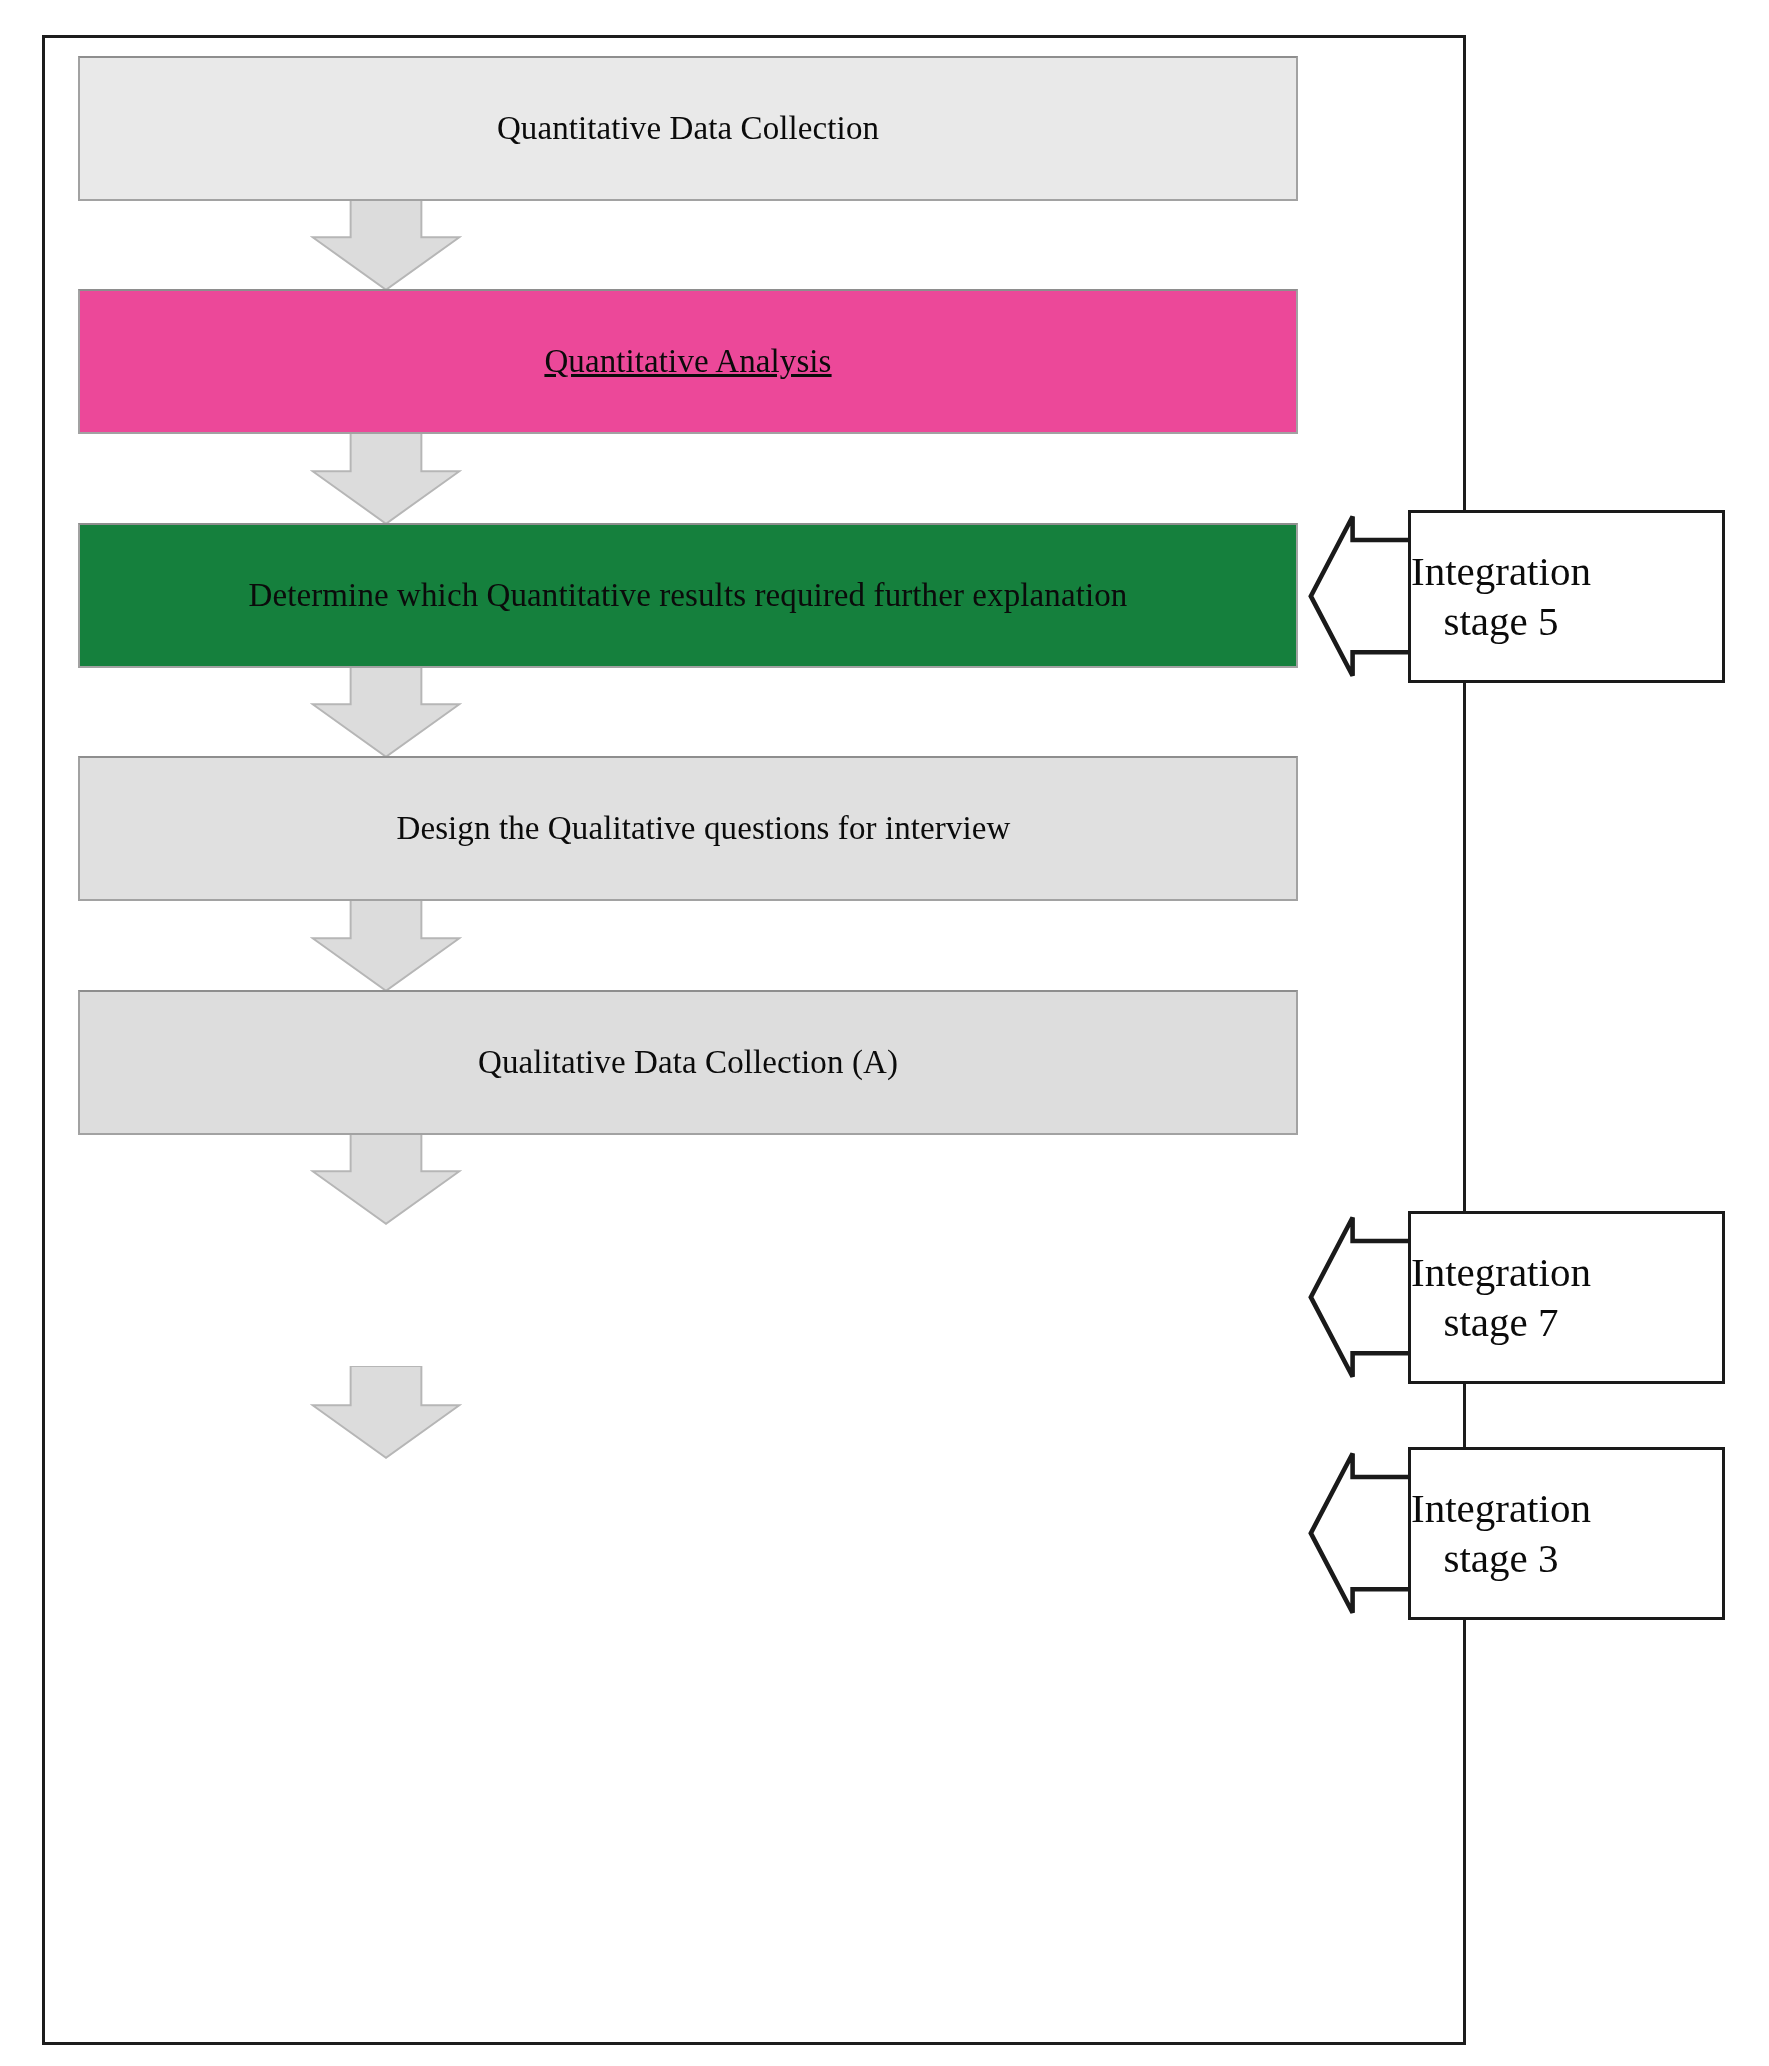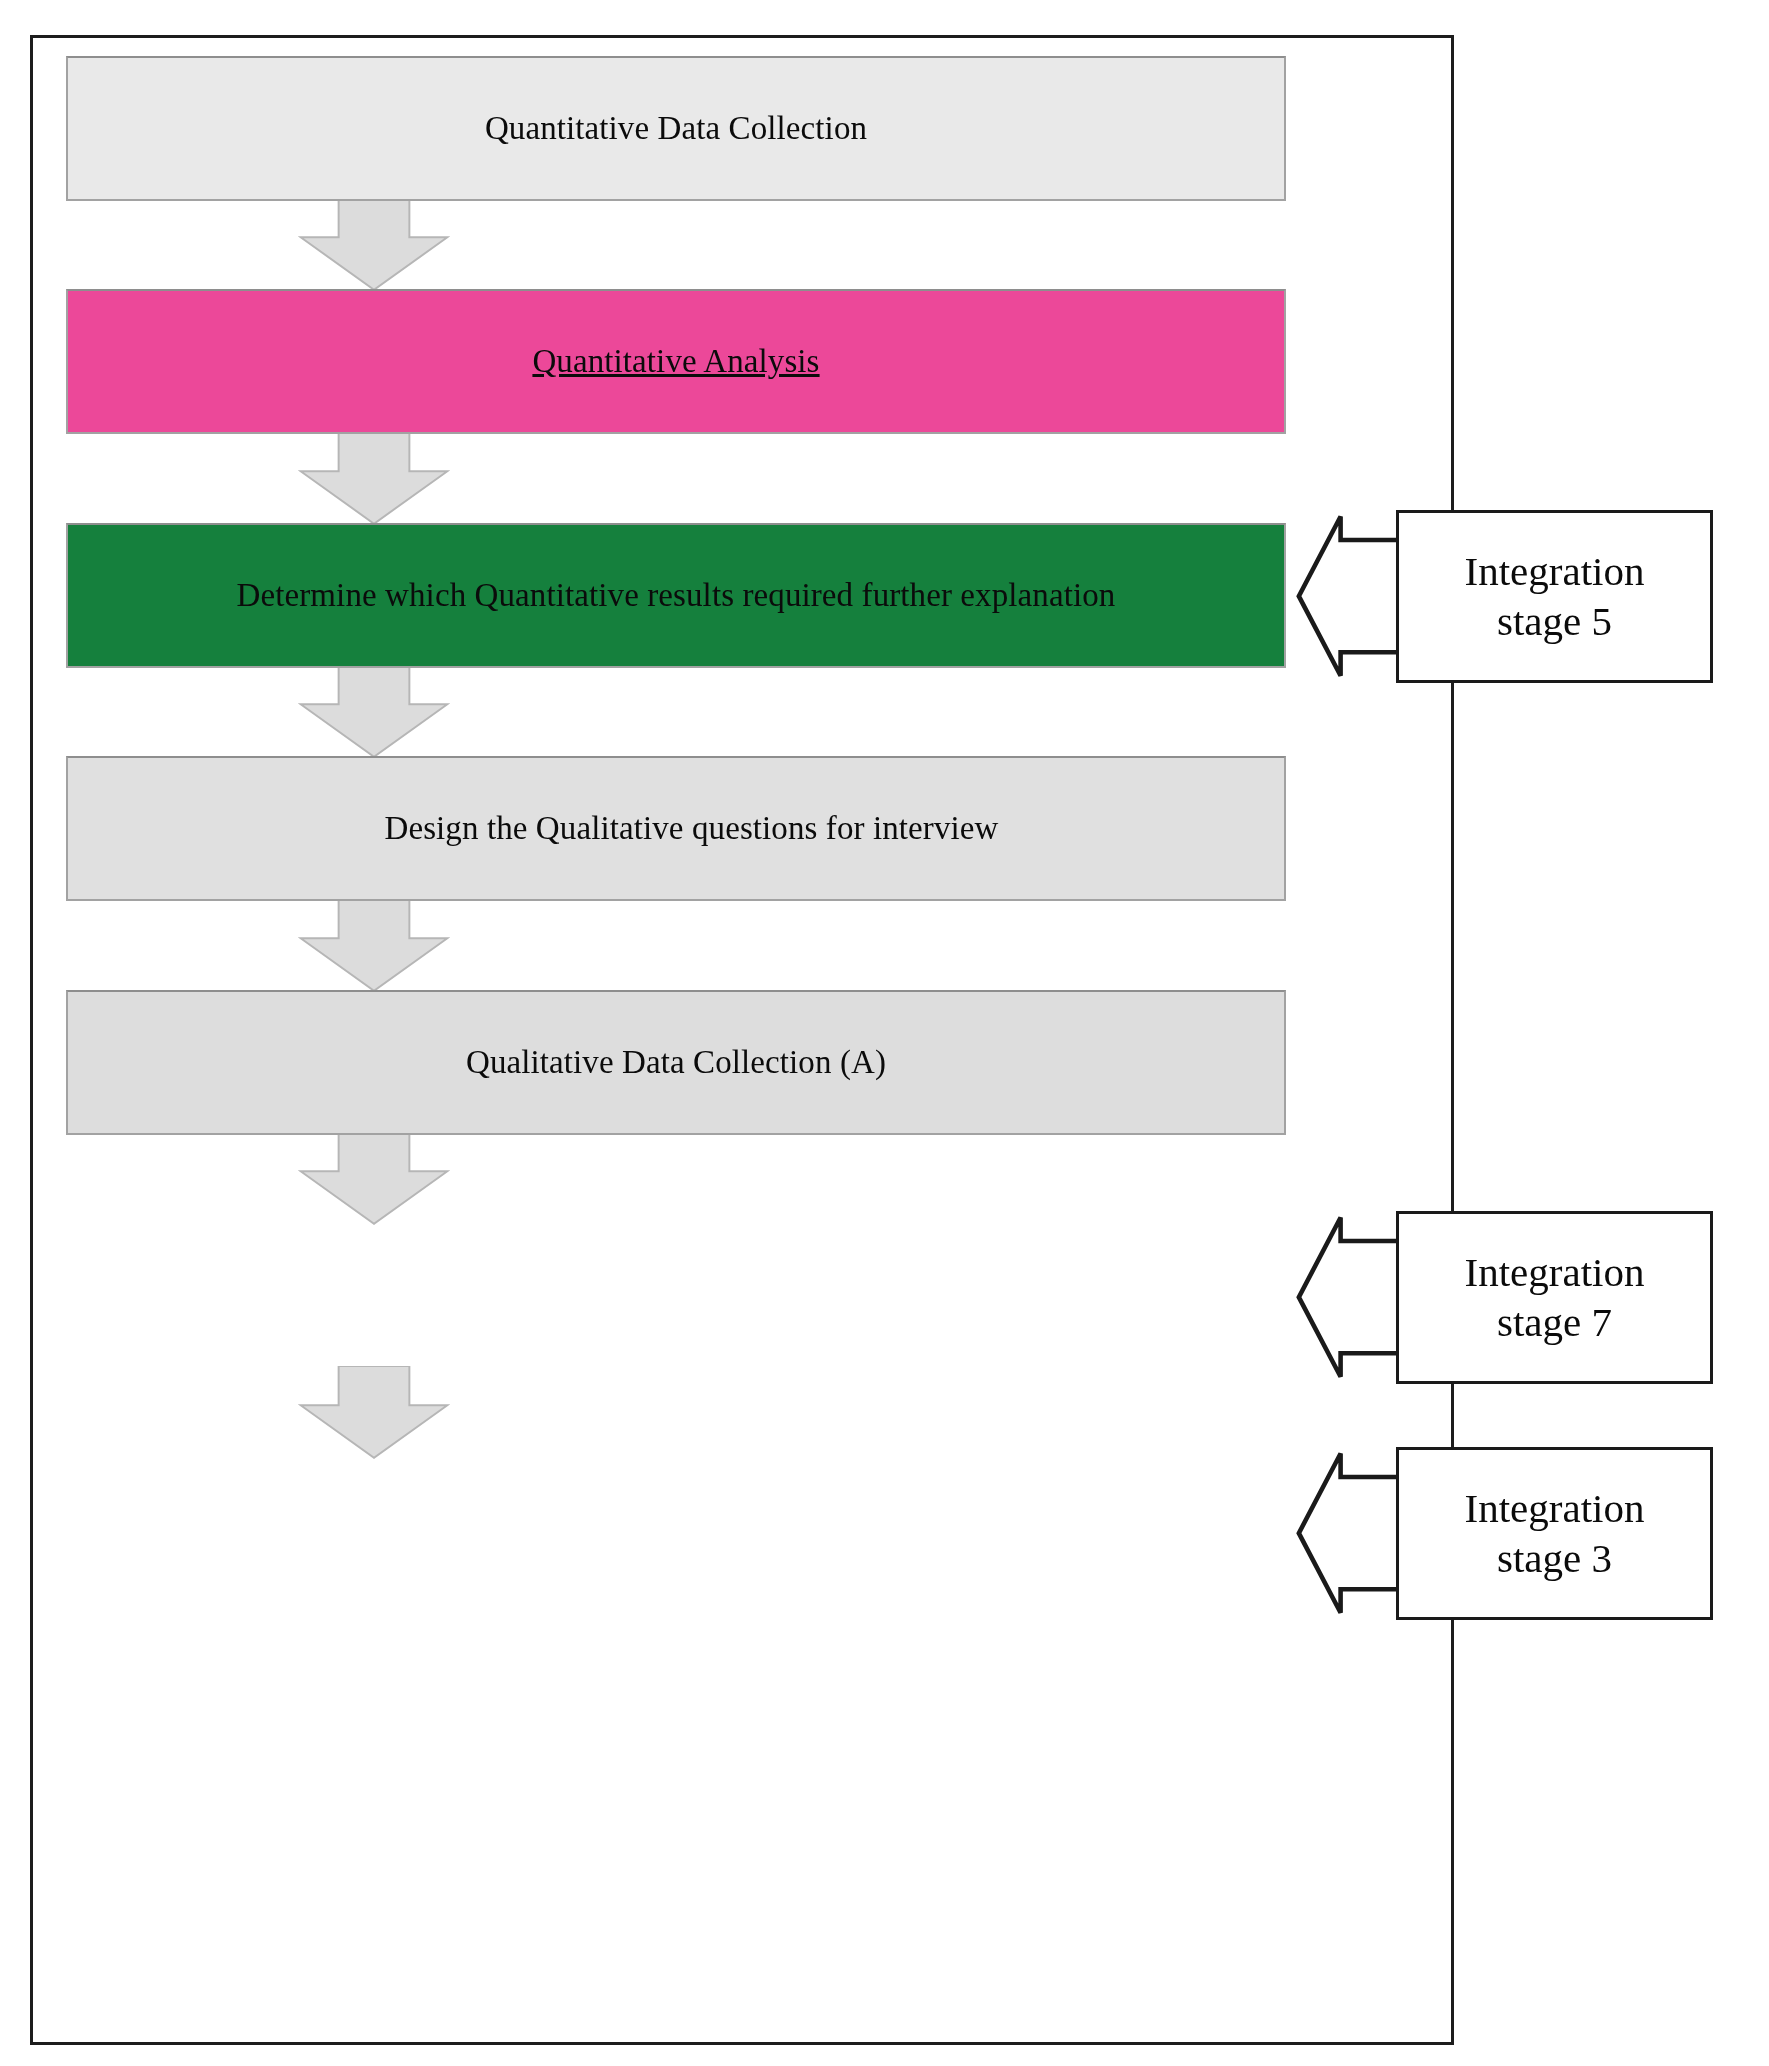--- a/index.html
+++ b/index.html
@@ -10,21 +10,21 @@
   body {
     width: 1770px;
     height: 2066px;
     font-family: "Liberation Serif", "DejaVu Serif", serif;
     position: relative;
     overflow: hidden;
   }
 
   #figure-frame {
     position: absolute;
-    left: 30px;
+    left: 42px;
     top: 35px;
     width: 1424px;
     height: 2010px;
     border: 3.3px solid #1d1d1d;
     box-sizing: border-box;
     background: #ffffff;
   }
 
   
   .process-box {
@@ -65,21 +65,20 @@
   }
   .callout-box {
     position: absolute;
     right: 0;
     top: 0;
     box-sizing: border-box;
     border: 3.3px solid #1a1a1a;
     background: #ffffff;
     display: flex;
     align-items: center;
-    justify-content: center;
     text-align: center;
     font-size: 41px;
     line-height: 1.22;
     color: #0b0b0b;
   }
   .callout-arrow {
     position: absolute;
     left: 0;
     top: 0;
   }

